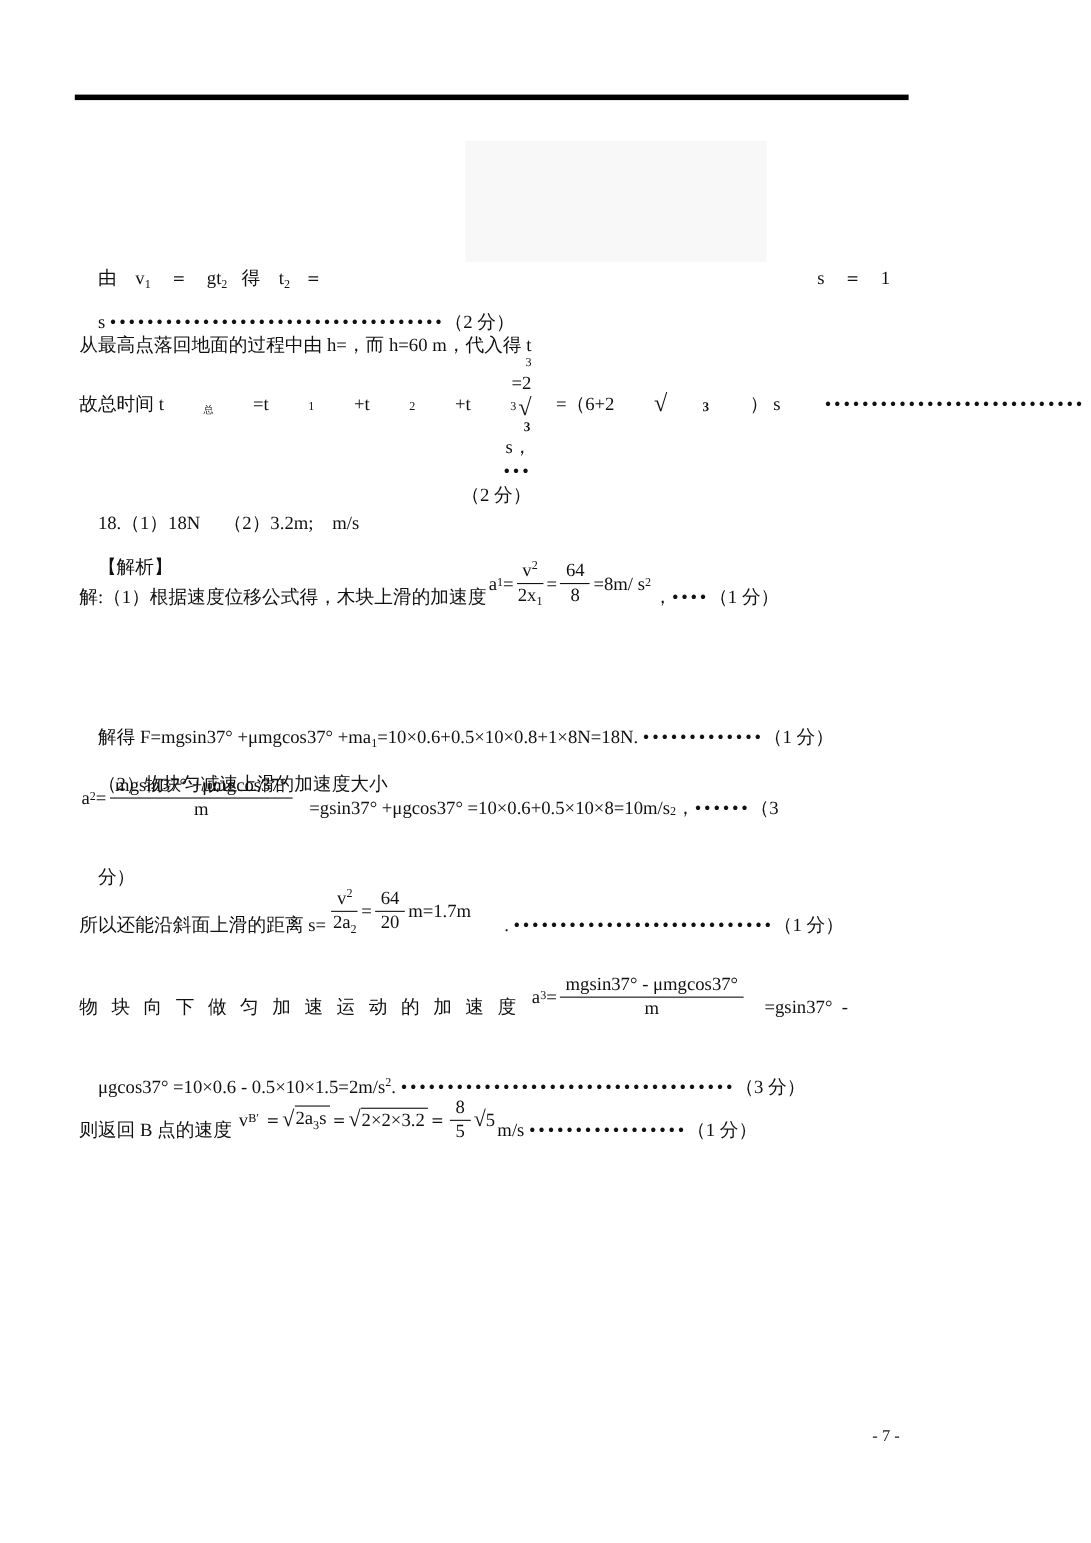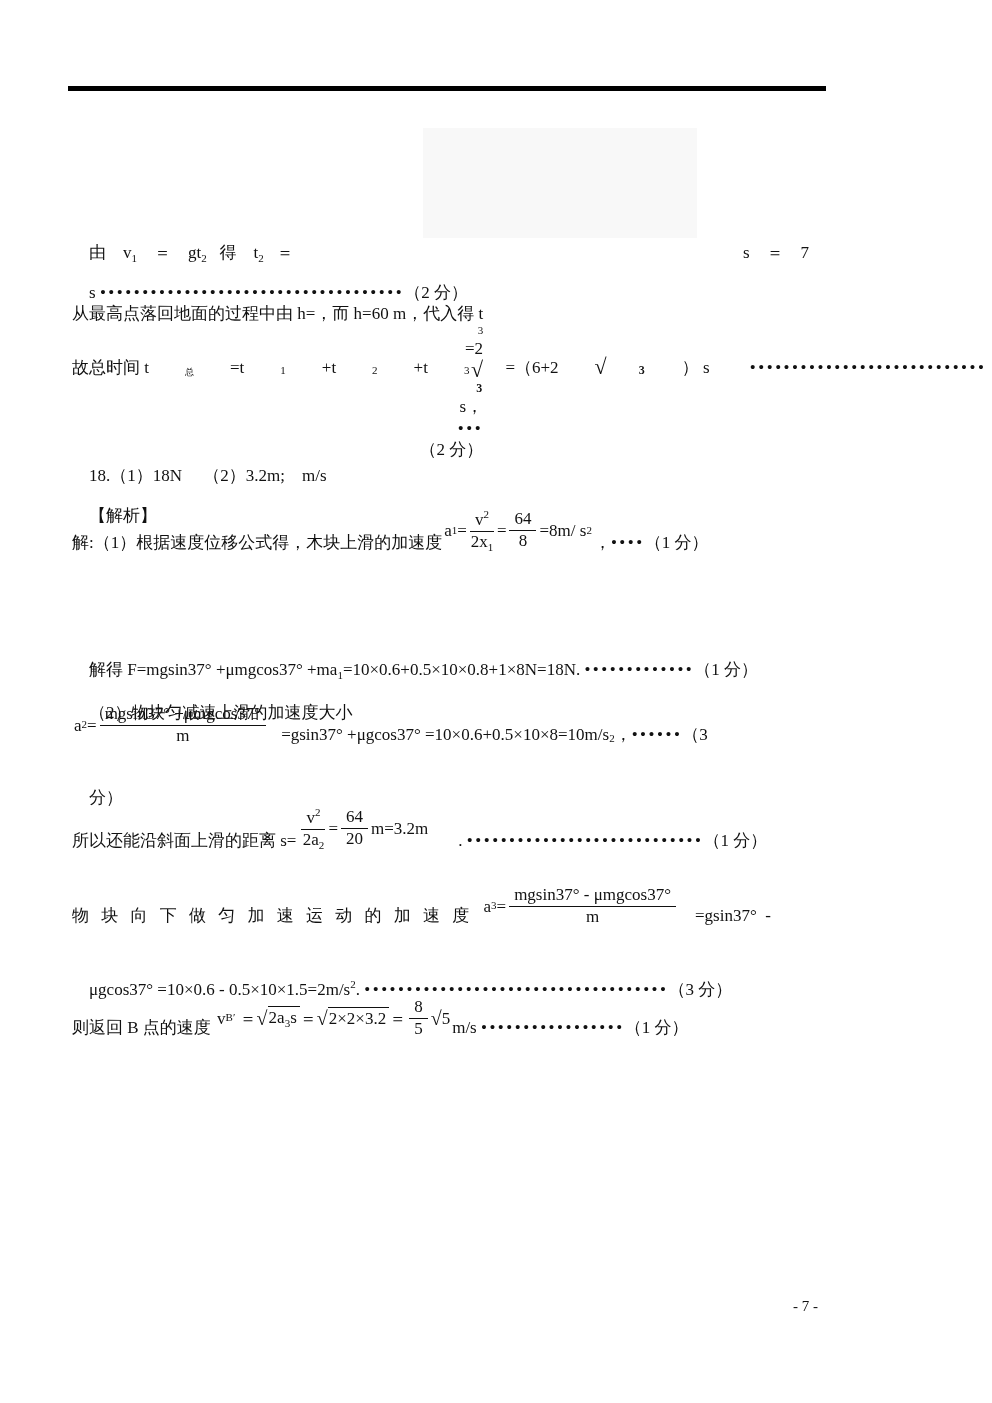--- a/index.html
+++ b/index.html
@@ -32,21 +32,21 @@
 <div class="page">
 
   <div class="rule" style="left:68px;top:86px;width:758px;height:5px;"></div>
 
   <div class="ghost" style="left:423px;top:128px;width:274px;height:110px;"></div>
 
   <div class="ln" style="left:72px;top:221px;">
     <span>由    </span><span>v</span><span class="sub">1</span><span>    ＝    </span><span>gt</span><span class="sub">2</span><span>   得    </span><span>t</span><span class="sub">2</span><span>   ＝</span>
   </div>
   <div class="ln" style="left:726px;top:221px;">
-    <span>s    ＝    7</span>
+    <span>s    ＝    1</span>
   </div>
 
   <div class="ln" style="left:72px;top:261px;">
     <span>s </span><span class="dots">••••••••••••••••••••••••••••••••••••</span><span>（2 分）</span>
   </div>
 
   <div class="ln flexln" style="left:72px;top:303px;flex-direction:column;">
     <span>从最高点落回地面的过程中由 h=，而 h=60 m，代入得 t</span><span class="sub">3</span><span>=2</span><span class="hrad">√</span><span class="hradsup">3</span><span>s，</span><span class="dots">•••</span><span>（2 分）</span>
   </div>
 
@@ -109,21 +109,21 @@
     <span class="fgroup">
       <span class="frac">
         <span class="num"><span>v</span><span class="sup">2</span></span>
         <span class="den"><span>2a</span><span class="sub">2</span></span>
       </span>
       <span>=</span>
       <span class="frac">
         <span class="num">64</span>
         <span class="den">20</span>
       </span>
-      <span>m=3.2m</span>
+      <span>m=1.7m</span>
     </span>
     <span style="margin-left:28px;">. </span><span class="dots">••••••••••••••••••••••••••••</span><span>（1 分）</span>
   </div>
 
   <div class="ln flexln" style="left:72px;top:886px;">
     <span style="letter-spacing:4px;">物 块 向 下 做 匀 加 速 运 动 的 加 速 度 </span>
     <span class="fgroup">
       <span>a</span><span class="sub">3</span><span>=</span>
       <span class="frac">
         <span class="num">mgsin37° - μmgcos37°</span>

